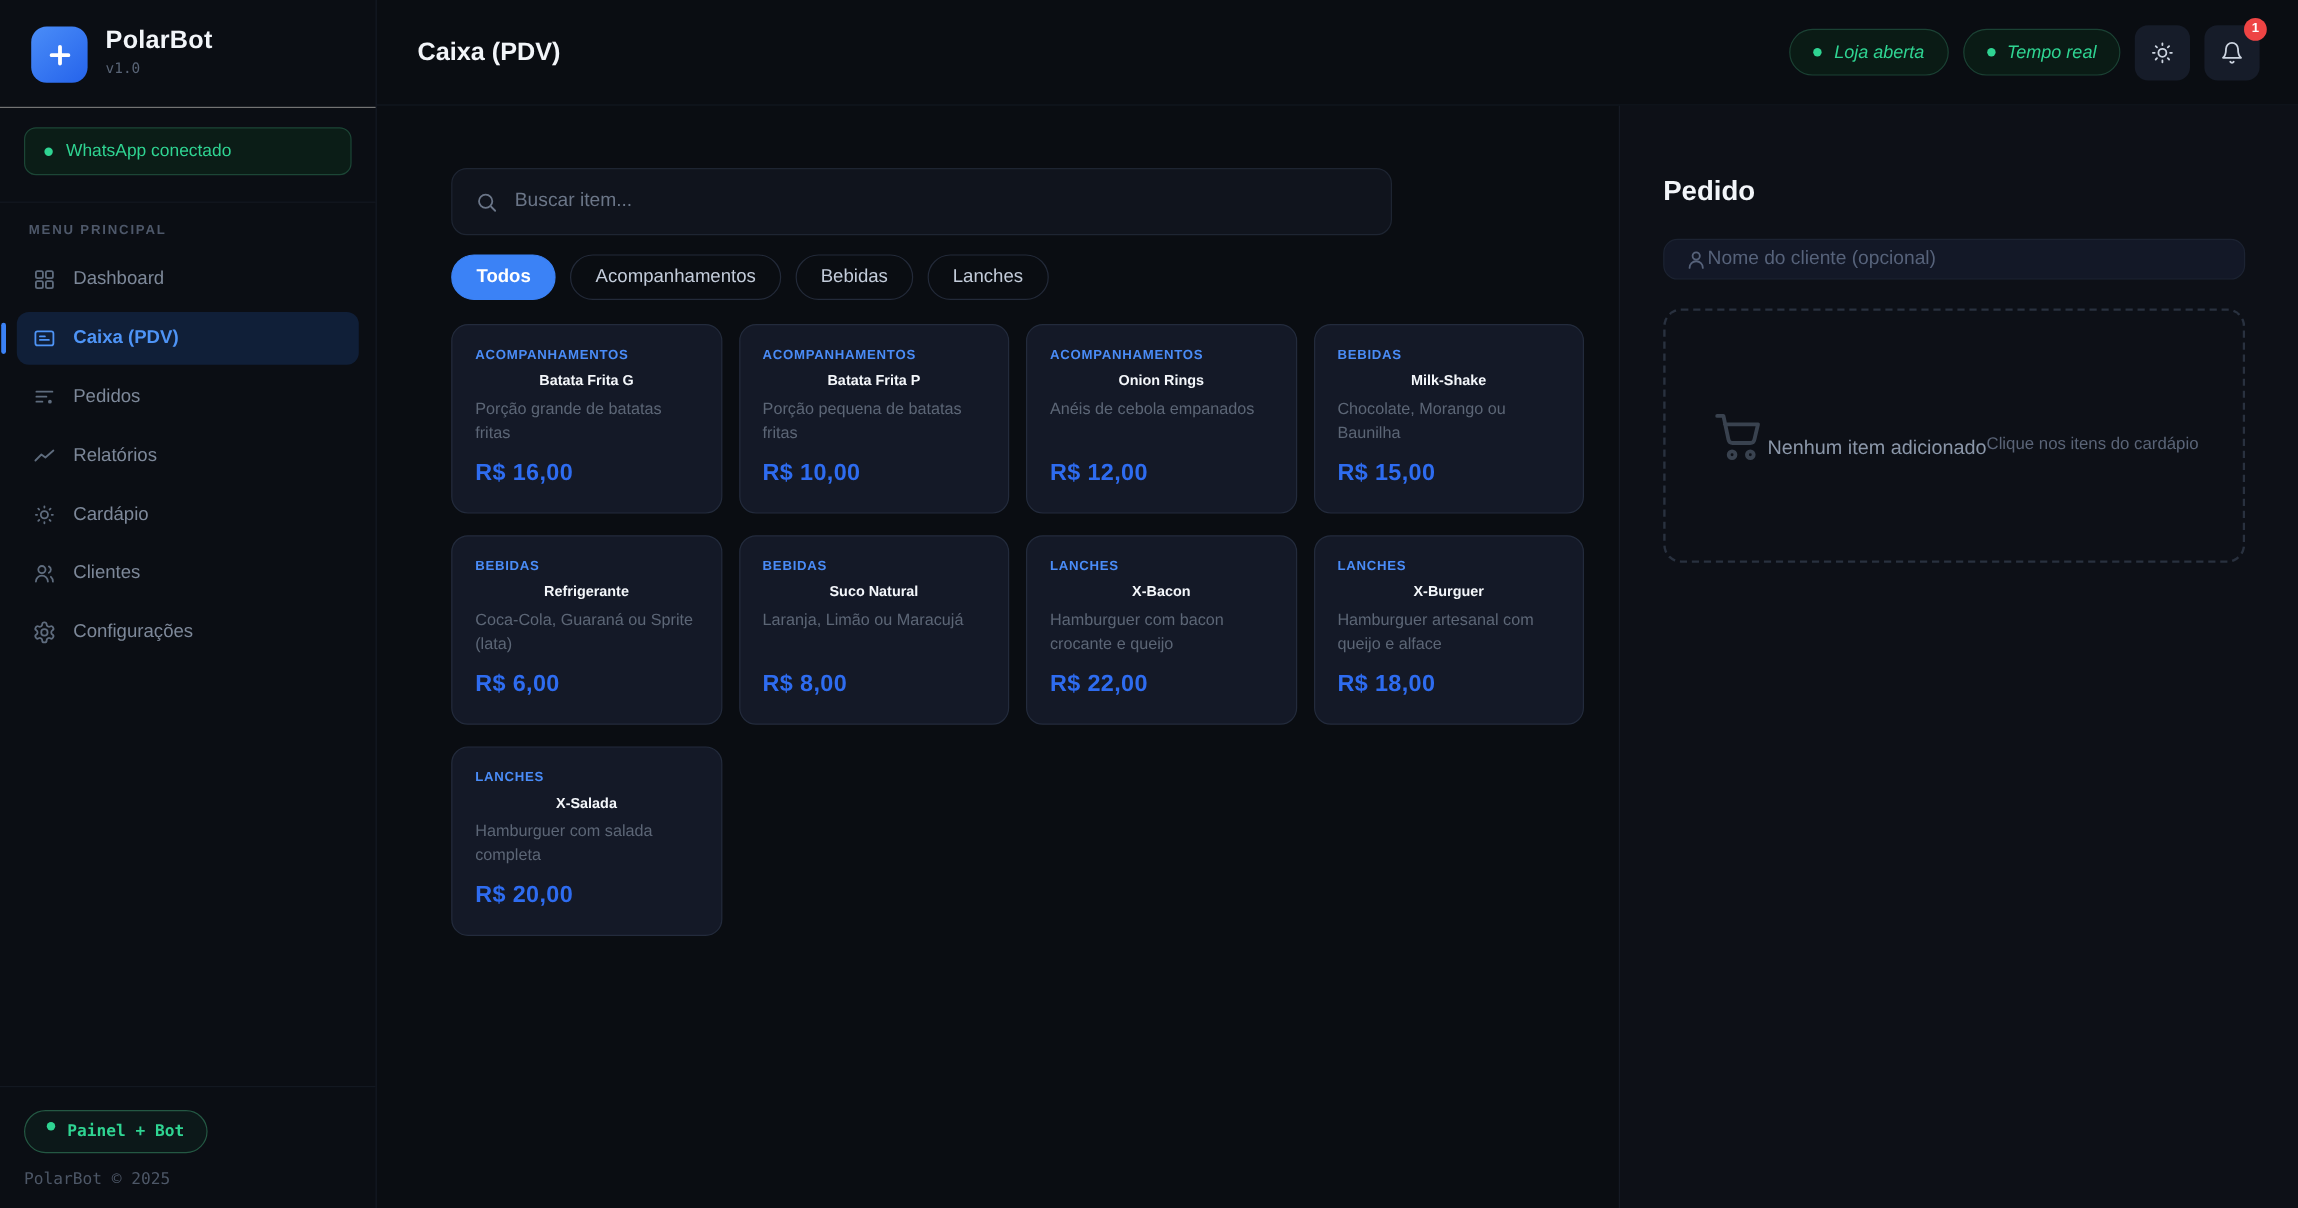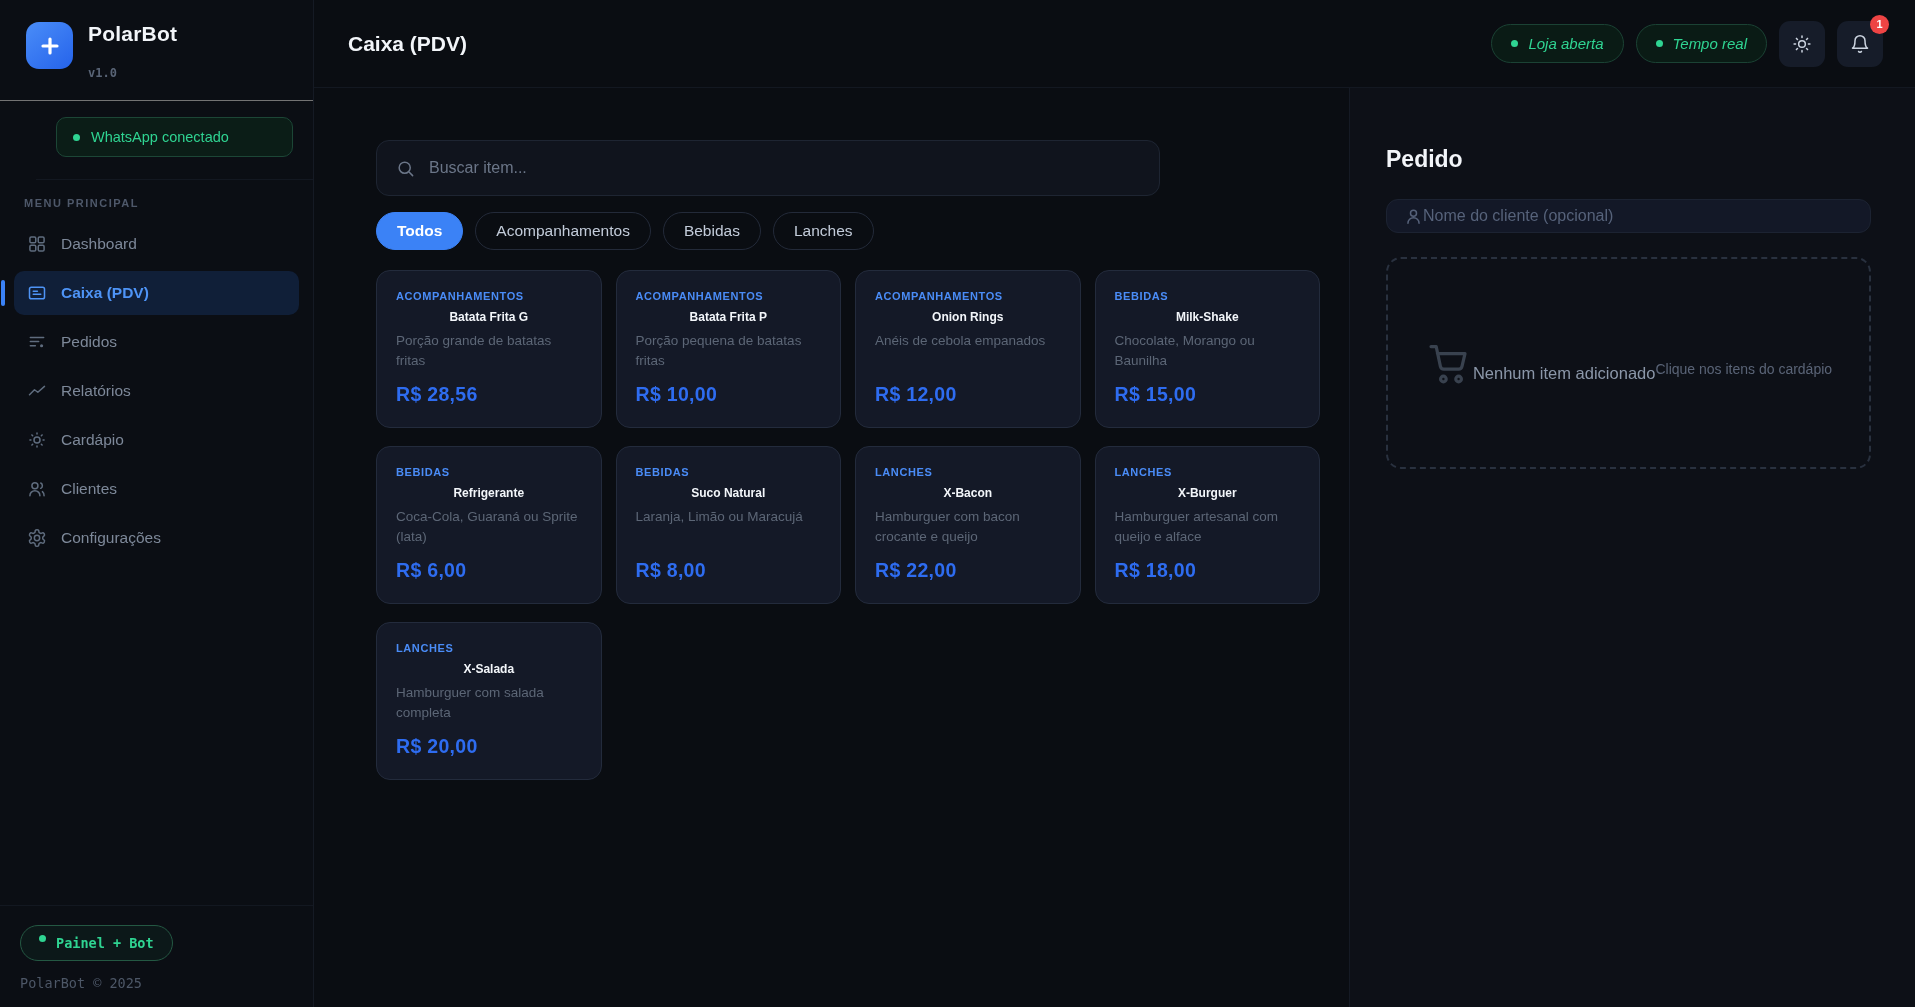--- a/index.html
+++ b/index.html
@@ -10,22 +10,22 @@
     color:#e8edf4;
     display:flex;
   }
   svg { display:block; }
 
   
   .sidebar { width:314px; min-width:314px; height:100%; background:#0b0e14; border-right:1px solid #151a24; display:flex; flex-direction:column; }
   .brand { display:flex; gap:15px; padding:22px 26px 20px; border-bottom:1px solid #737373; }
   .logo { width:47px; height:47px; border-radius:13px; background:linear-gradient(140deg,#4a8df8,#2563eb); display:flex; align-items:center; justify-content:center; color:#fff; flex:none; }
   .brand-name { font-size:21px; font-weight:bold; color:#f2f5f9; letter-spacing:.2px; }
-  .brand-ver { font-family:"DejaVu Sans Mono", monospace; font-size:12px; color:#59647. ; color:#596476; margin-top:20px;font-weight:bold; }
-  .wa-wrap { padding:16px 20px 22px; border-bottom:1px solid #131821;margin-left:36px; }
+  .brand-ver { font-family:"DejaVu Sans Mono", monospace; font-size:12px; color:#59647. ; color:#596476; margin-top:4px; }
+  .wa-wrap { padding:16px 20px 22px; border-bottom:1px solid #131821; }
   .wa-badge { display:flex; align-items:center; gap:11px; background:#0b1d17; border:1px solid #1c4636; color:#2fd492; border-radius:10px; padding:11px 16px; font-size:14.5px; }
   .dot { width:7px; height:7px; border-radius:50%; background:#2fd492; flex:none; }
   .menu { padding:17px 14px 0; flex:1; }
   .menu-label { font-size:11px; font-weight:bold; letter-spacing:1.5px; color:#4e586a; padding:0 10px; margin-bottom:13px; }
   .mi { position:relative; display:flex; align-items:center; gap:14px; padding:12px 13px; margin-bottom:5px; border-radius:10px; color:#7d8899; font-size:15.5px; cursor:pointer; }
   .mi svg { width:20px; height:20px; color:#5f6c7e; flex:none; }
   .mi.active { background:#101f38; color:#4e94f6; font-weight:bold; }
   .mi.active svg { color:#4e94f6; }
   .mi.active::before { content:""; position:absolute; left:-13px; top:50%; transform:translateY(-50%); width:4px; height:26px; border-radius:3px; background:#3b82f6; }
   .side-footer { border-top:1px solid #131821; padding:19px 20px 16px; }
@@ -215,21 +215,21 @@
 
           <button class="chip"><span>Lanches</span></button>
         </div>
 
       <div class="grid">
 
           <div class="card">
             <div class="card-cat">ACOMPANHAMENTOS</div>
             <div class="card-name">Batata Frita G</div>
             <div class="card-desc">Porção grande de batatas fritas</div>
-            <div class="card-price">R$ 28,56</div>
+            <div class="card-price">R$ 16,00</div>
           </div>
 
           <div class="card">
             <div class="card-cat">ACOMPANHAMENTOS</div>
             <div class="card-name">Batata Frita P</div>
             <div class="card-desc">Porção pequena de batatas fritas</div>
             <div class="card-price">R$ 10,00</div>
           </div>
 
           <div class="card">

